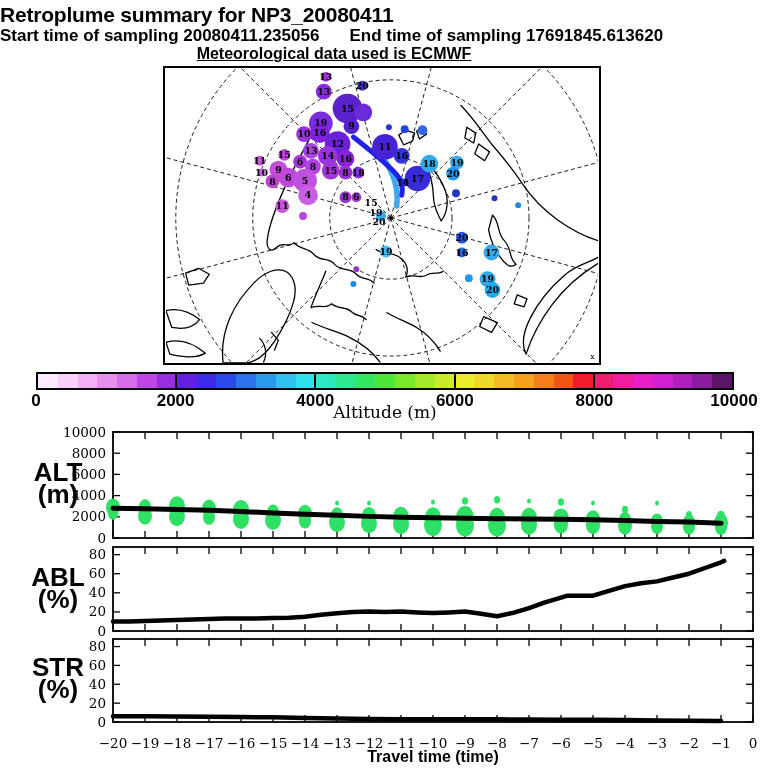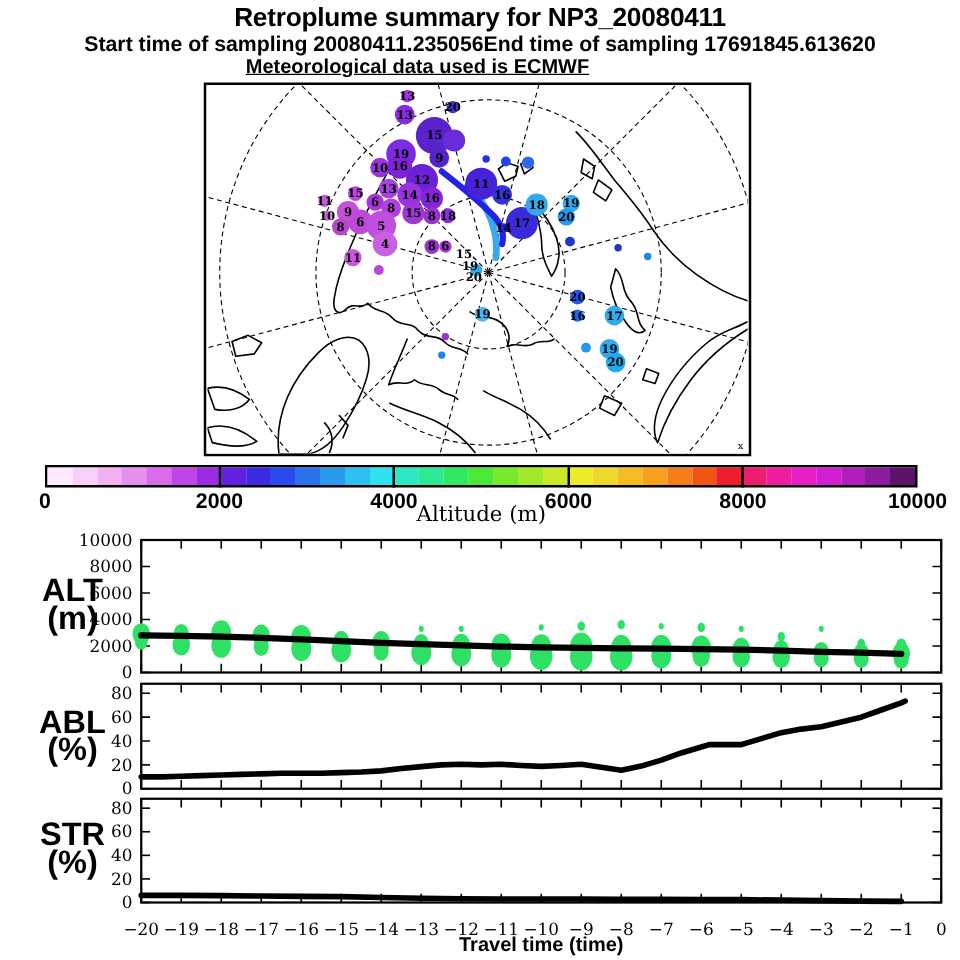--- a/index.html
+++ b/index.html
@@ -1,20 +1,20 @@
 <!DOCTYPE html>
 <html><head>
 <meta charset="utf-8">
 <style>
   html,body{margin:0;padding:0;background:#fff}
   body{width:768px;height:768px;position:relative;overflow:hidden;
        font-family:"Liberation Sans",sans-serif;color:#000}
   .abs{position:absolute}
-  #t1{top:3px;left:0;width:768px;text-align:center;font-size:21px;font-weight:bold;letter-spacing:-0.2px}
-  #t2{top:26px;left:0;width:768px;display:flex;justify-content:center;font-size:17px;font-weight:bold;white-space:nowrap}
+  #t1{top:3px;left:0;width:768px;font-size:21px;font-weight:bold;letter-spacing:-0.2px}
+  #t2{top:26px;left:0;width:768px;display:flex;justify-content:flex-start;gap:30px;font-size:17px;font-weight:bold;white-space:nowrap}
   #t3{top:45px;left:0;width:668px;text-align:center;font-size:16px;font-weight:bold;text-decoration:underline}
   #map{left:163px;top:66px;width:438px;height:299px;border:2px solid #000;box-sizing:border-box;background:#fff}
   #mapsvg{display:block;width:100%;height:100%}
   #cbar{left:36px;top:372px;width:698px;height:18px;border:2px solid #000;box-sizing:border-box;display:flex}
   #cbar div{flex:1 1 auto}
   .cbsep{position:absolute;top:372px;width:2px;height:18px;background:#000}
   .cbtick{position:absolute;top:391px;transform:translateX(-50%);font-size:17px;font-weight:bold}
   #cblabel{top:402px;left:36px;width:698px;text-align:center;
            font-family:"DejaVu Serif",serif;font-size:17px}
   .plab{width:100px;text-align:center;font-weight:bold;font-size:26px;line-height:22px}

